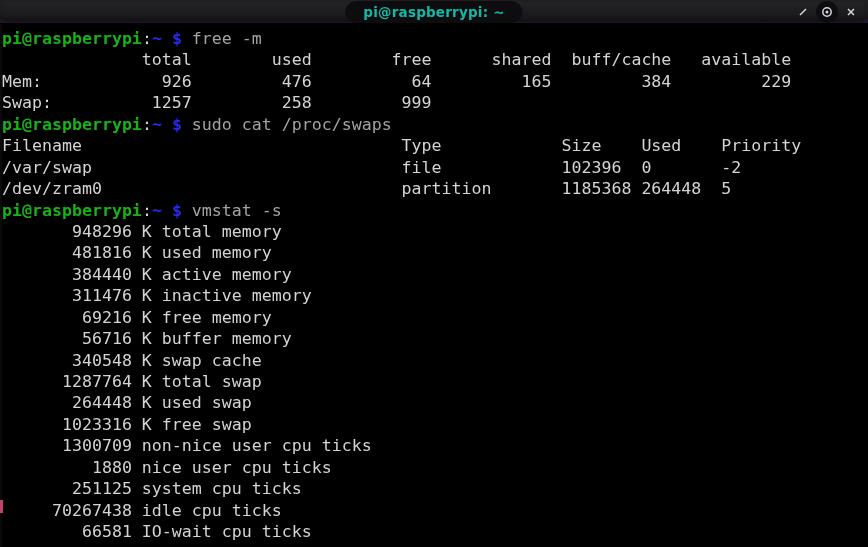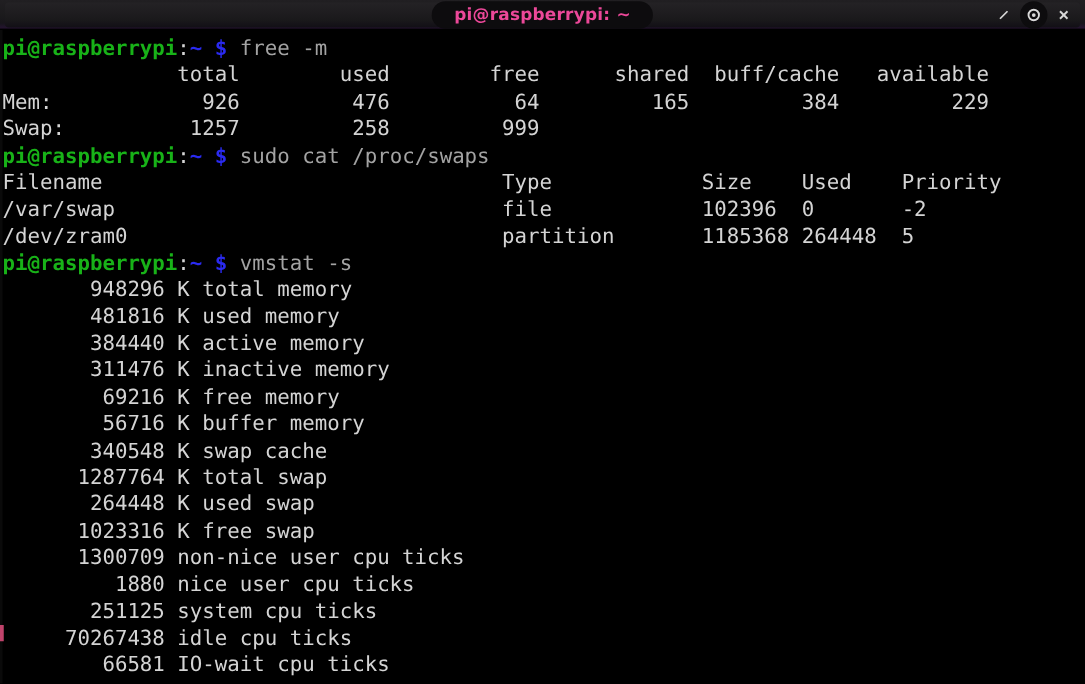--- a/index.html
+++ b/index.html
@@ -35,21 +35,21 @@
   #title-pill {
     position: absolute;
     left: 50%;
     transform: translateX(-50%);
     top: 1px;
     height: 22px;
     line-height: 22px;
     padding: 0 18px;
     border-radius: 11px;
     background: #0d0c0e;
-    color: #ec4899;
+    color: #14b8a6;
     font-family: "DejaVu Sans", "Liberation Sans", sans-serif;
     font-weight: bold;
     font-size: 13.5px;
     letter-spacing: 0.2px;
     white-space: nowrap;
   }
   #win-buttons {
     position: absolute;
     right: 6px;
     top: 0;

